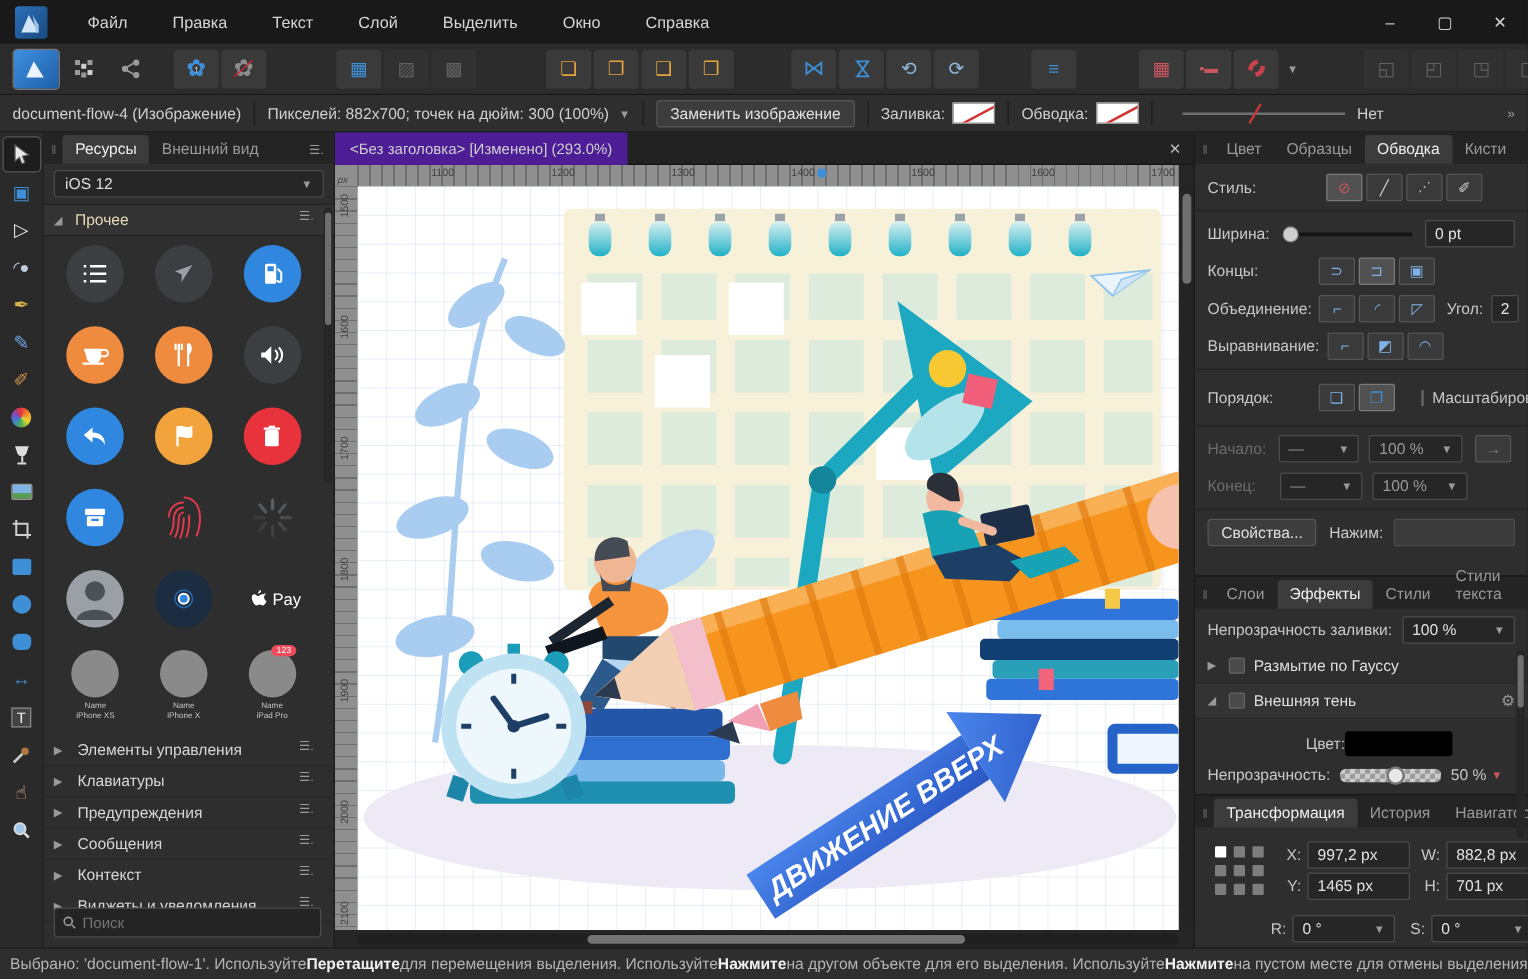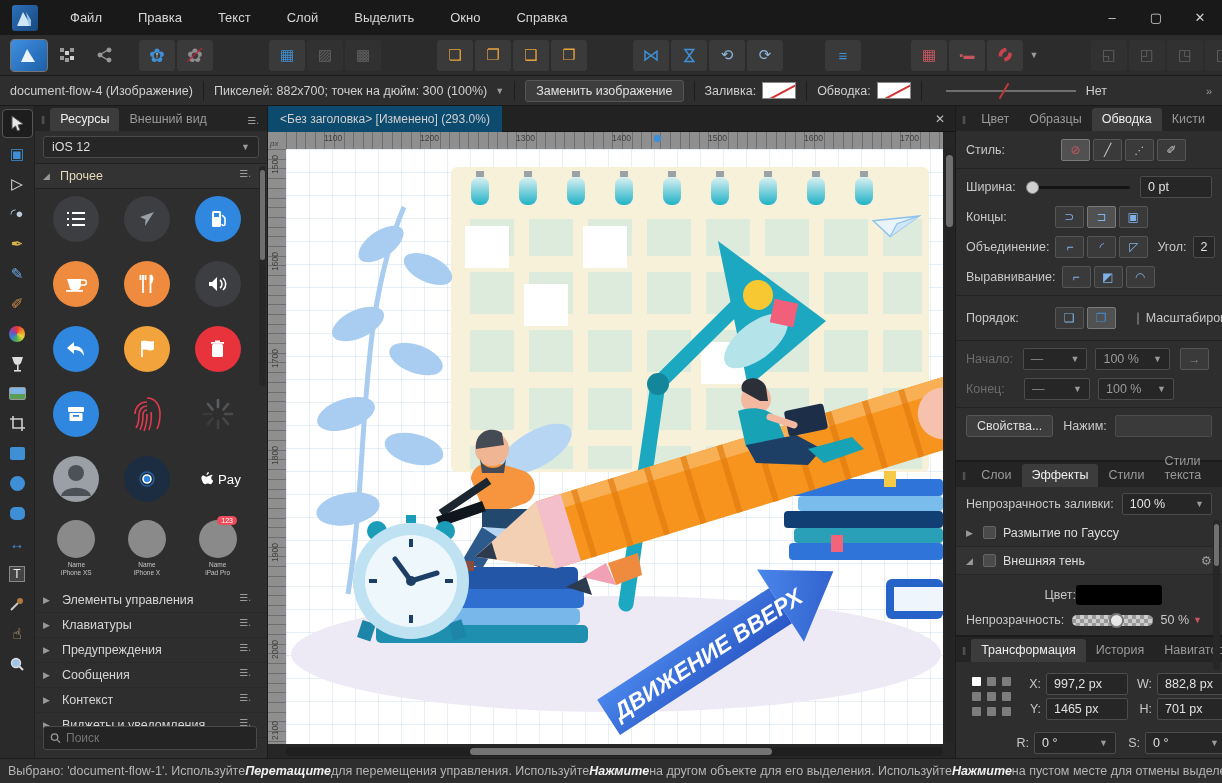--- a/index.html
+++ b/index.html
@@ -60,25 +60,25 @@
   .badge { position:absolute; right:16px; top:-4px; background:#ee4b5c; color:#fff; font-size:7px; border-radius:7px; padding:1px 4px; }
   .grow { height:25px; display:flex; align-items:center; padding:0 8px; font-size:12.5px; color:#d6d6d6; border-bottom:1px solid #292929; }
   .grow .tri { margin-right:12px; }
   #lsearch { position:absolute; left:8px; bottom:8px; right:10px; height:24px; background:#242424; border:1px solid #4a4a4a; border-radius:3px; display:flex; align-items:center; padding:0 6px; }
   #lsearch input { background:transparent; border:none; outline:none; color:#bbb; font-size:12px; width:100%; font-family:inherit; }
   .lscroll { position:absolute; right:1px; top:60px; width:7px; height:220px; background:#272727; border-radius:3px; }
   .lscroll::after { content:""; position:absolute; left:1px; top:4px; width:5px; height:90px; background:#6e6e6e; border-radius:3px; }
   
   #canvas-area { position:absolute; left:268px; top:106px; width:687px; height:652px; background:#262626; }
   #doctab-bar { height:26px; background:#222; display:flex; align-items:center; border-bottom:1px solid #161616; }
-  #doctab { padding:0 12px; font-size:12px; color:#cfcfcf; height:26px; display:flex; align-items:center; background:#0c4a6e; }
+  #doctab { padding:0 12px; font-size:12px; color:#cfcfcf; height:26px; display:flex; align-items:center; background:#4c1d95; }
   .tab-close { margin-left:auto; margin-right:10px; color:#bbb; font-size:12px; }
   #hruler { position:absolute; left:18px; top:26px; right:12px; height:17px; background:#8f8f8f;
      background-image:repeating-linear-gradient(90deg,#6e6e6e 0 1px,transparent 1px 9.6px); }
-  .hr-num { position:absolute; top:1px; font-size:8.5px; color:#3f3f3f; }
+  .hr-num { position:absolute; top:1px; font-size:8.5px; color:#3f3f3f;padding-left:21px; }
   #ruler-corner { position:absolute; left:0; top:26px; width:18px; height:17px; background:#8f8f8f; font-size:8px; color:#444; display:flex; align-items:flex-end; padding:1px 2px;font-style:italic; }
   #vruler { position:absolute; left:0; top:43px; width:18px; bottom:14px; background:#8f8f8f;
      background-image:repeating-linear-gradient(180deg,#6e6e6e 0 1px,transparent 1px 9.7px); }
   .vr-num { position:absolute; left:2px; font-size:8.5px; color:#3f3f3f; writing-mode:vertical-rl; transform:rotate(180deg); }
   #hmarker { position:absolute; top:3px; width:7px; height:7px; background:#3f8fd6; border-radius:2px; }
   #viewport { position:absolute; left:18px; top:43px; right:12px; bottom:14px; background:#fff; overflow:hidden;
     background-image:linear-gradient(90deg,rgba(110,160,205,.16) 1px,transparent 1px),linear-gradient(rgba(110,160,205,.16) 1px,transparent 1px);
     background-size:23px 23px; }
   #hscroll { position:absolute; left:18px; bottom:2px; right:12px; height:9px; background:#1f1f1f; border-radius:4px; }
   #hscroll .thumb { position:absolute; left:28%; width:46%; top:1px; height:7px; background:#737373; border-radius:4px; }
@@ -105,21 +105,21 @@
   .tf-field .valbox { width:82px; }
   .rscroll { position:absolute; right:2px; width:7px; background:#272727; border-radius:3px; }
   .rscroll::after { content:""; position:absolute; left:1px; top:4px; width:5px; height:42px; background:#707070; border-radius:3px; }
   
   .checker { flex:1; height:11px; margin:0 8px; border-radius:5px; position:relative;
      background-image:linear-gradient(45deg,#999 25%,transparent 25%,transparent 75%,#999 75%),linear-gradient(45deg,#999 25%,#ccc 25%,#ccc 75%,#999 75%);
      background-size:8px 8px; background-position:0 0,4px 4px; }
   .checker .knob { position:absolute; left:46%; top:-2px; width:15px; height:15px; border-radius:50%; background:#e8e8e8; border:2px solid #777; }
   
   #statusbar { position:absolute; left:0; top:758px; width:1222px; height:25px; background:#2e2e2e; border-top:1px solid #1b1b1b; display:flex; align-items:center; padding:0 8px; font-size:12.5px; color:#b4b4b4; white-space:nowrap; overflow:hidden; }
-  #statusbar b { color:#f0f0f0;font-style:italic; }
+  #statusbar b { color:#f0f0f0; }
   svg text { font-family:"Liberation Sans","DejaVu Sans",sans-serif; }
 </style>
 </head>
 <body>
 
 <div id="titlebar">
   <div id="app-logo">
     <svg width="18" height="18" viewBox="0 0 18 18">
         <path d="M7 3 L15 17 H1 Z" fill="#cfe6f6"></path>
         <path d="M10 3 L15 11 V17 H13 Z" fill="#9cc6e8"></path>
@@ -977,18 +977,18 @@
             <span class="caret" style="margin-left:auto">▼</span>
           </div>
         </div>
     </div>
   </div>
 </div>
 
 <div id="statusbar">
   <span>Выбрано: 'document-flow-1'. Используйте </span>
     <b>Перетащите</b>
-    <span> для перемещения управления. Используйте </span>
+    <span> для перемещения выделения. Используйте </span>
     <b>Нажмите</b>
     <span> на другом объекте для его выделения. Используйте </span>
     <b>Нажмите</b>
     <span> на пустом месте для отмены выделения. Испо</span>
 </div>
 
 </body></html>

